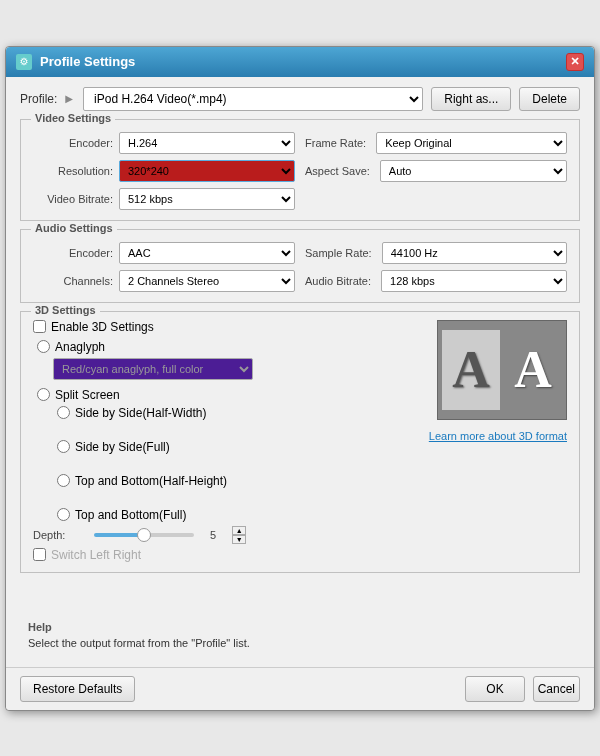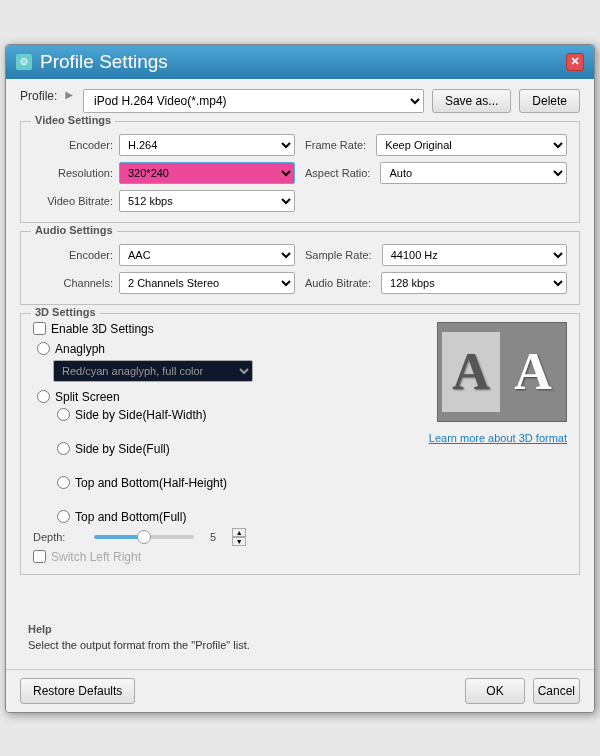--- a/index.html
+++ b/index.html
@@ -42,22 +42,22 @@
       height: 16px;
       background: #6cc;
       border-radius: 2px;
       display: flex;
       align-items: center;
       justify-content: center;
       font-size: 10px;
       color: white;
     }
     .title-text {
-      font-size: 19px;
-      font-weight: normal;
+      font-size: 13px;
+      font-weight: bold;
     }
     .close-btn {
       width: 18px;
       height: 18px;
       background: #e05050;
       border: 1px solid #c03030;
       border-radius: 3px;
       cursor: pointer;
       display: flex;
       align-items: center;
@@ -68,20 +68,21 @@
     }
     .dialog-body {
       padding: 10px 14px;
       display: flex;
       flex-direction: column;
       gap: 8px;
       flex: 1;
     }
     .profile-row {
       display: flex;
+      align-items: center;
       gap: 8px;
     }
     .profile-label {
       font-size: 12px;
       color: #333;
       white-space: nowrap;
     }
     .profile-select {
       flex: 1;
       height: 24px;
@@ -359,21 +360,21 @@
   </div>
 
   <div class="dialog-body">
 
     <div class="profile-row">
       <span class="profile-label">Profile:</span>
       <span style="font-size:10px;color:#888;margin-right:2px">▶</span>
       <select class="profile-select">
         <option>iPod H.264 Video(*.mp4)</option>
       </select>
-      <button class="btn">Save as...</button>
+      <button class="btn">Right as...</button>
       <button class="btn">Delete</button>
     </div>
 
     <div class="section-box">
       <span class="section-title">Video Settings</span>
       <div class="form-grid">
 
         <div class="form-row">
           <label class="video-label">Encoder:</label>
           <select class="form-select">
@@ -383,27 +384,27 @@
 
         <div class="form-row">
           <label style="white-space:nowrap;color:#444;font-size:11px;margin-right:4px">Frame Rate:</label>
           <select class="form-select">
             <option>Keep Original</option>
           </select>
         </div>
 
         <div class="form-row">
           <label class="video-label">Resolution:</label>
-          <select class="form-select" style="background:#ec4899;border-color:#5aacde;">
+          <select class="form-select" style="background:#b91c1c;border-color:#5aacde;">
             <option>320*240</option>
           </select>
         </div>
 
         <div class="form-row">
-          <label style="white-space:nowrap;color:#444;font-size:11px;margin-right:4px">Aspect Ratio:</label>
+          <label style="white-space:nowrap;color:#444;font-size:11px;margin-right:4px">Aspect Save:</label>
           <select class="form-select">
             <option>Auto</option>
           </select>
         </div>
 
         <div class="form-row">
           <label class="video-label">Video Bitrate:</label>
           <select class="form-select">
             <option>512 kbps</option>
           </select>
@@ -456,21 +457,21 @@
             <input type="checkbox" id="enable3d" style="">
             <label for="enable3d">Enable 3D Settings</label>
           </div>
 
           <div class="radio-group">
             <div class="radio-row">
               <input type="radio" name="3dmode" id="anaglyph" style="">
               <label for="anaglyph">Anaglyph</label>
             </div>
             <div style="margin-left:16px;margin-bottom:4px">
-              <select class="form-select disabled" style="width:200px;background:#0f172a;color:#999;">
+              <select class="form-select disabled" style="width:200px;background:#4c1d95;color:#999;">
                 <option>Red/cyan anaglyph, full color</option>
               </select>
             </div>
 
             <div class="radio-row">
               <input type="radio" name="3dmode" id="splitscreen" style="">
               <label for="splitscreen">Split Screen</label>
             </div>
             <div class="radio-sub">
               <div class="radio-row">

